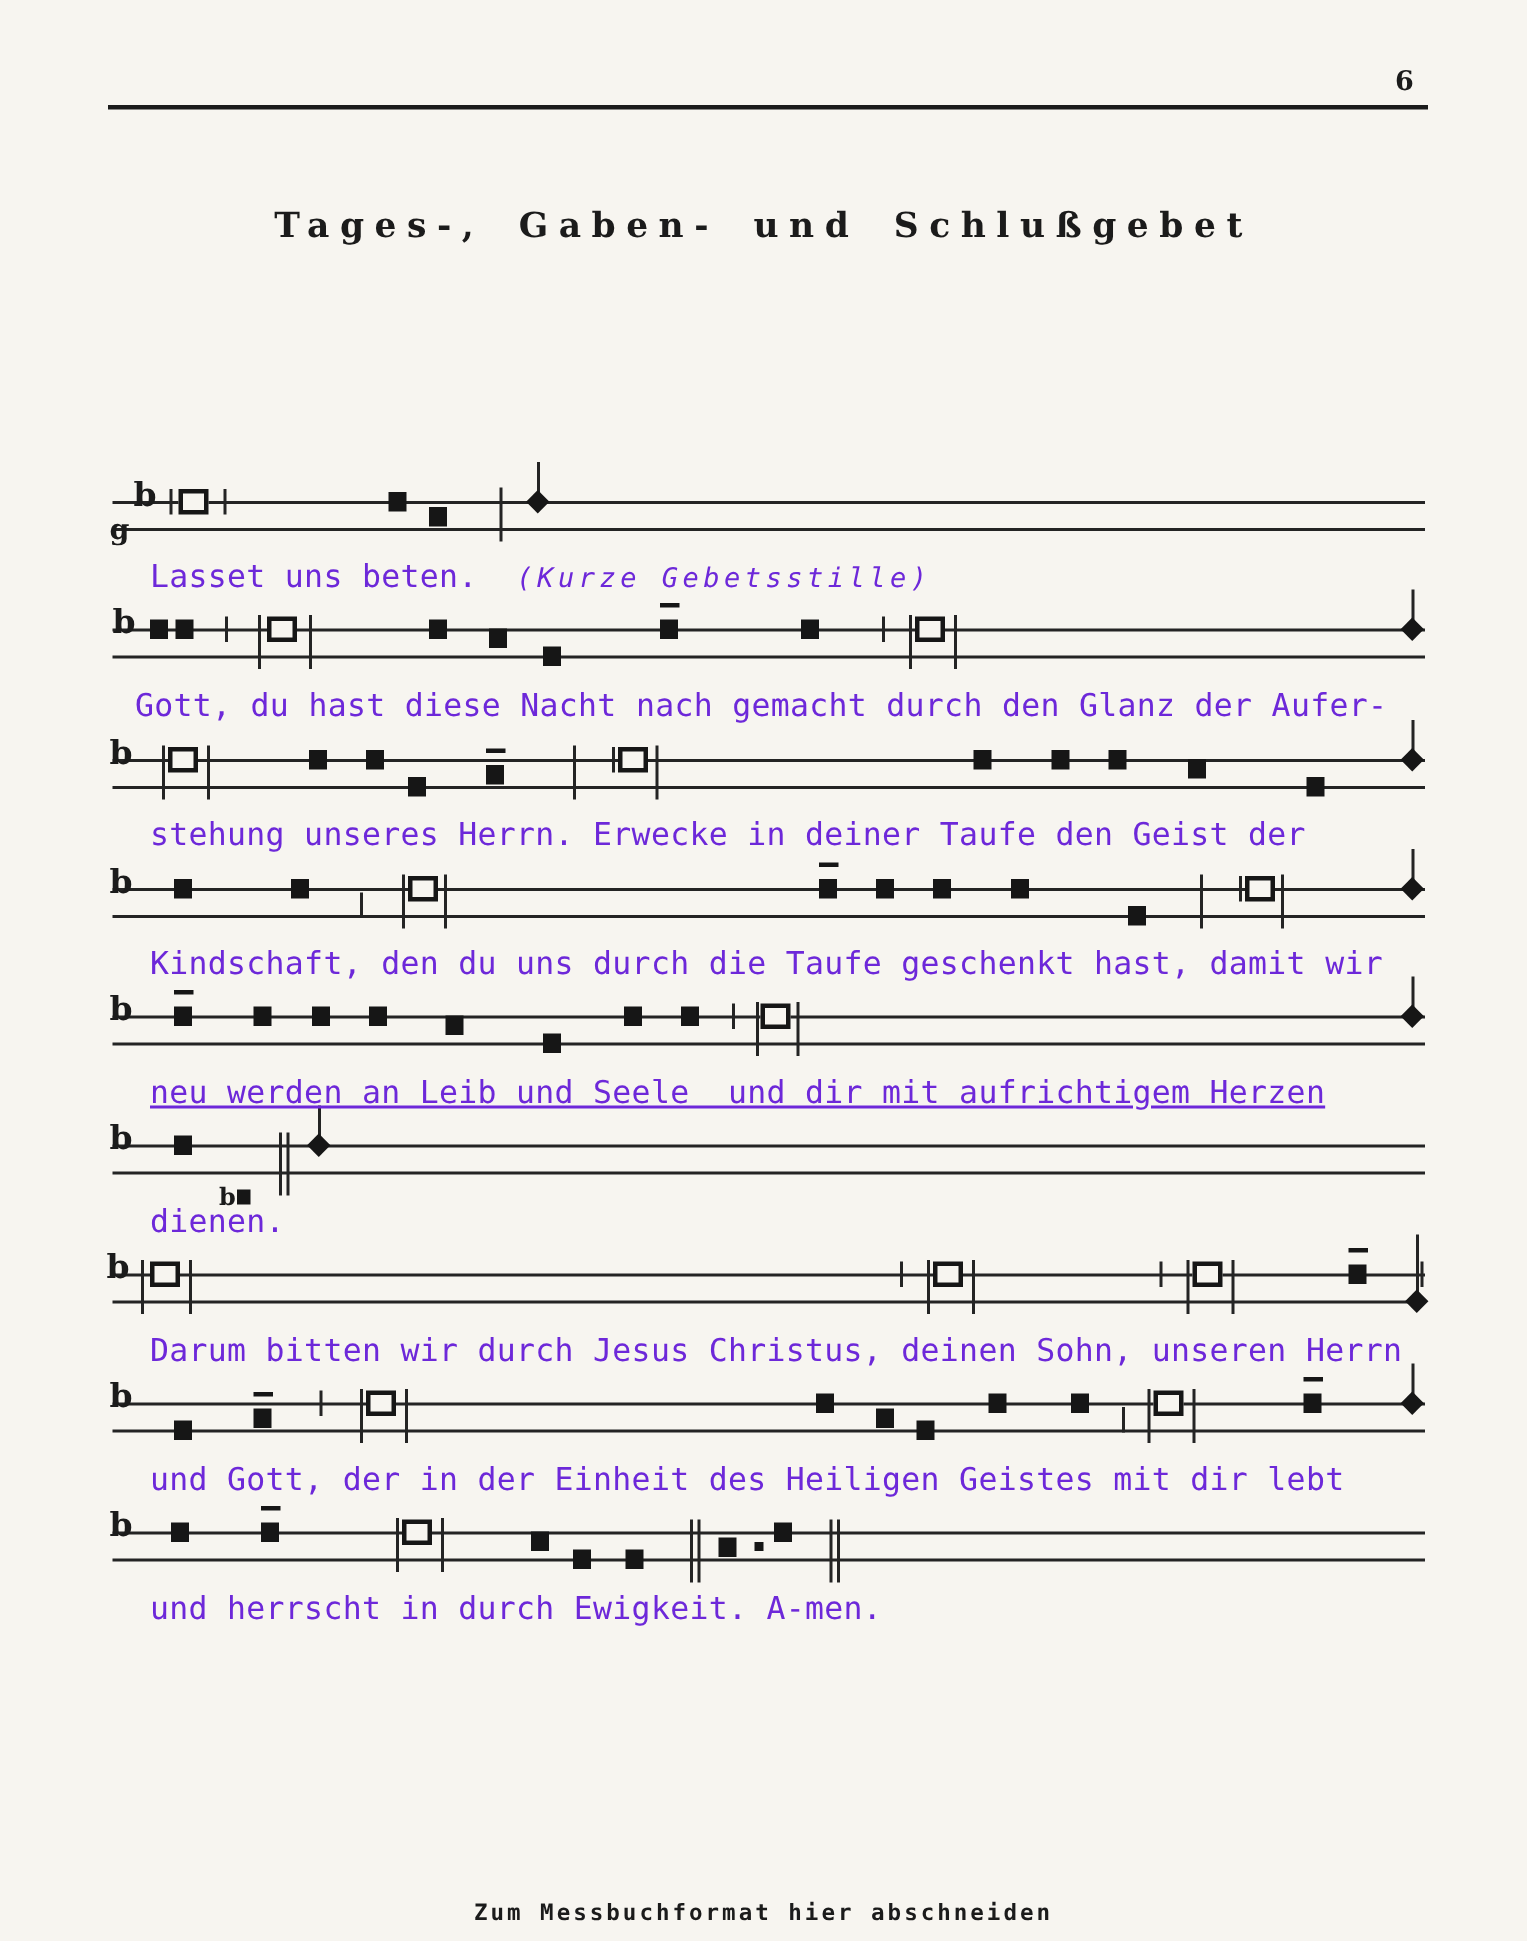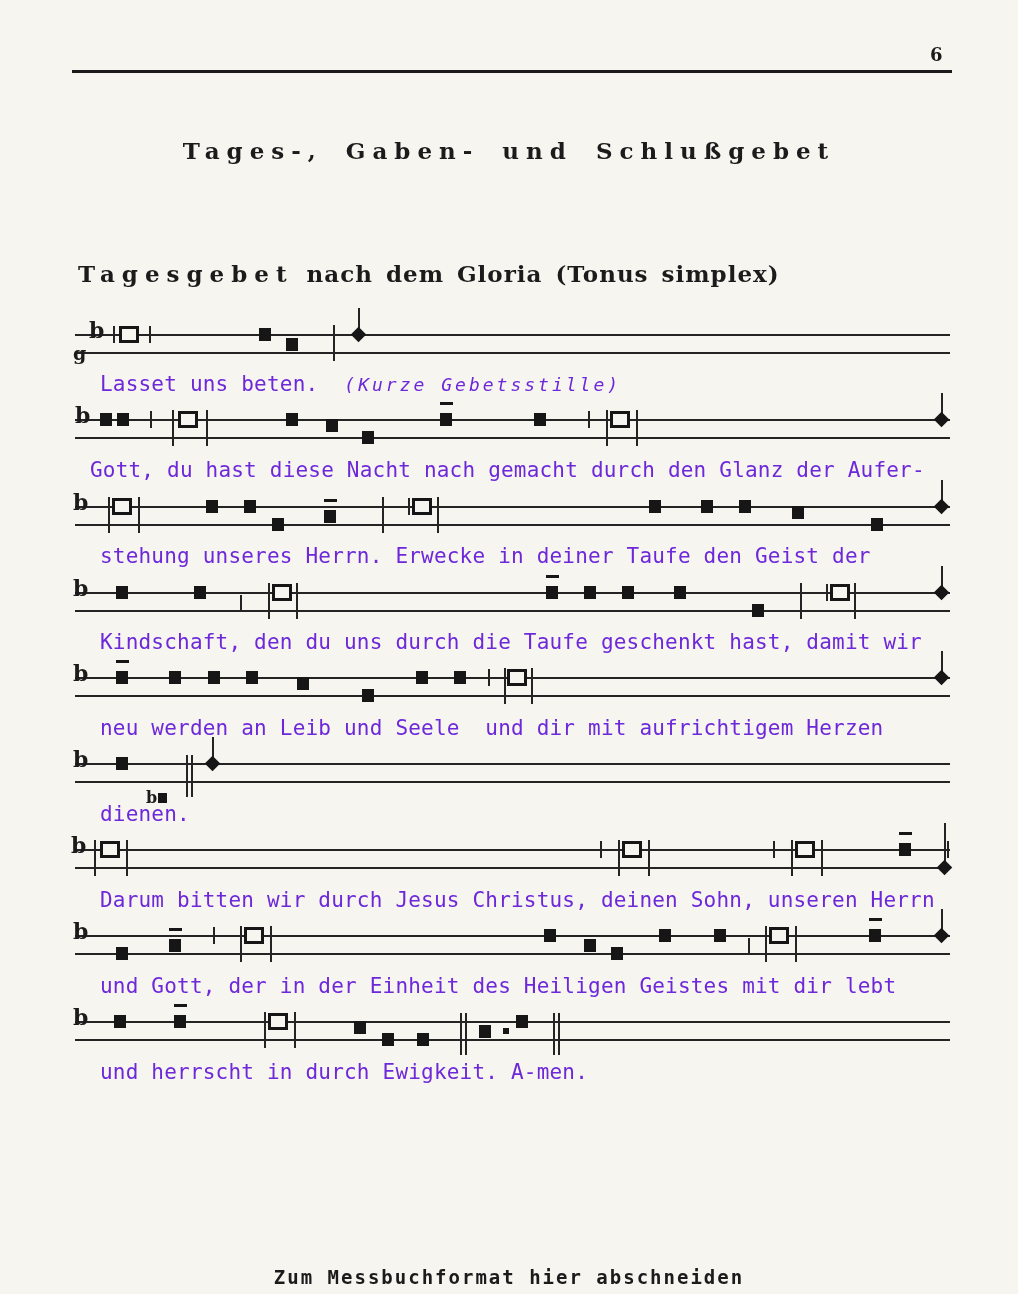--- a/index.html
+++ b/index.html
@@ -32,32 +32,31 @@
   .acc{position:absolute; width:13px; height:3px; background:#161616;}
   .flat-glyph{position:absolute; font-family:"DejaVu Serif",serif; font-weight:bold; font-size:22px; line-height:1;}
   .g-glyph{position:absolute; font-family:"DejaVu Serif",serif; font-weight:bold; font-size:19px; line-height:1;}
   .subflat{position:absolute; font-family:"DejaVu Serif",serif; font-weight:bold; font-size:16px; line-height:1; white-space:nowrap;}
   .subflat i{display:inline-block; width:9px; height:10px; background:#161616; margin-left:1px;}
   .note-dot{position:absolute; width:6px; height:6px; background:#161616;}
   
   .lyric{position:absolute; font-size:21px; letter-spacing:0.2px; white-space:pre; color:#6d28d9;}
   .lyric .ann{font-style:italic; font-size:18px; letter-spacing:3px; margin-left:26px;}
   
-  .footer{left:0; top:1266px; width:1018px; text-align:center; font-weight:bold; font-size:19px; letter-spacing:2px;}
+  .footer{left:0; top:1266px; width:1018px; text-align:center; font-weight:bold; font-size:15px; letter-spacing:2px;}
 </style>
 </head>
 <body>
 
 <div class="page">
   <div class="abs hdr-page">6</div>
   <div class="abs hdr-rule"></div>
 
   <div class="abs main-title"><span>Tages-, Gaben- und Schlußgebet</span><br></div>
 
-  <div class="abs section"><span class="sp">Tagesgebet</span><span class="rest"> nach dem Gloria (Tonus simplex)</span></div>
 
   <div id="score">
       <div class="staff" style="left: 75px; top: 304px; width: 875px;">
         <div class="staff-line" style="top: 30px;"></div>
         <div class="staff-line" style="top: 48px;"></div>
         <div class="g-glyph" style="left: -2px; top: 40px;">g</div>
         <div class="flat-glyph" style="left: 14px; top: 15px;">b</div>
         <div class="nbar" style="left: 38px; top: 22px; height: 17px;"></div>
         <div class="note-osq" style="left: 44px; top: 22px;"></div>
         <div class="nbar" style="left: 74px; top: 22px; height: 17px;"></div>
@@ -232,21 +231,21 @@
         <div class="note-sq" style="left: 404px; top: 34px;"></div>
         <div class="note-dot" style="left: 428px; top: 37px;"></div>
         <div class="note-sq" style="left: 441px; top: 24px;"></div>
         <div class="nbar" style="left: 478px; top: 22px; height: 42px;"></div>
         <div class="nbar" style="left: 483px; top: 22px; height: 42px;"></div>
       </div>
       <div class="lyric" style="left: 100px; top: 372px;">Lasset uns beten.<span class="ann">(Kurze Gebetsstille)</span></div>
       <div class="lyric" style="left: 90px; top: 458px;">Gott, du hast diese Nacht nach gemacht durch den Glanz der Aufer-</div>
       <div class="lyric" style="left: 100px; top: 544px;">stehung unseres Herrn. Erwecke in deiner Taufe den Geist der</div>
       <div class="lyric" style="left: 100px; top: 630px;">Kindschaft, den du uns durch die Taufe geschenkt hast, damit wir</div>
-      <div class="lyric" style="left: 100px; top: 716px;">neu werden an Leib und Seele  und dir mit aufrichtigem Herzen</div>
+      <div class="lyric" style="left: 100px; top: 716px; text-decoration: underline;">neu werden an Leib und Seele  und dir mit aufrichtigem Herzen</div>
       <div class="lyric" style="left: 100px; top: 802px;">dienen.</div>
       <div class="lyric" style="left: 100px; top: 888px;">Darum bitten wir durch Jesus Christus, deinen Sohn, unseren Herrn</div>
       <div class="lyric" style="left: 100px; top: 974px;">und Gott, der in der Einheit des Heiligen Geistes mit dir lebt</div>
       <div class="lyric" style="left: 100px; top: 1060px;">und herrscht in durch Ewigkeit. A-men.</div>
     </div>
 
   <div class="abs footer">Zum Messbuchformat hier abschneiden</div>
 </div>
 
 </body></html>

